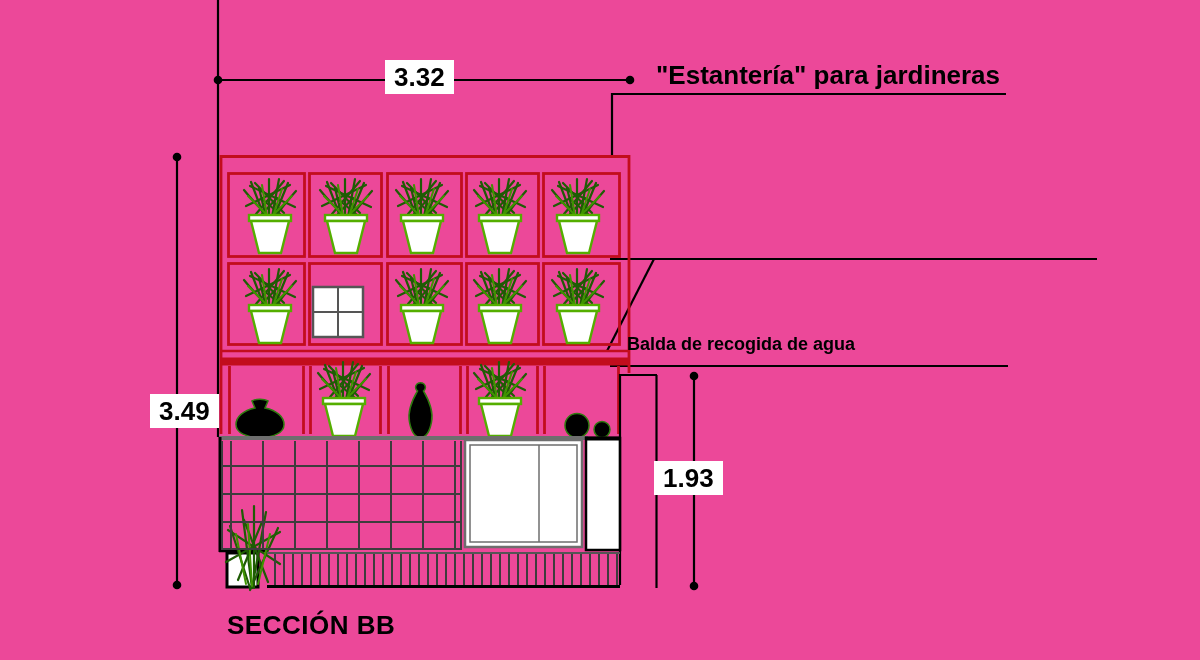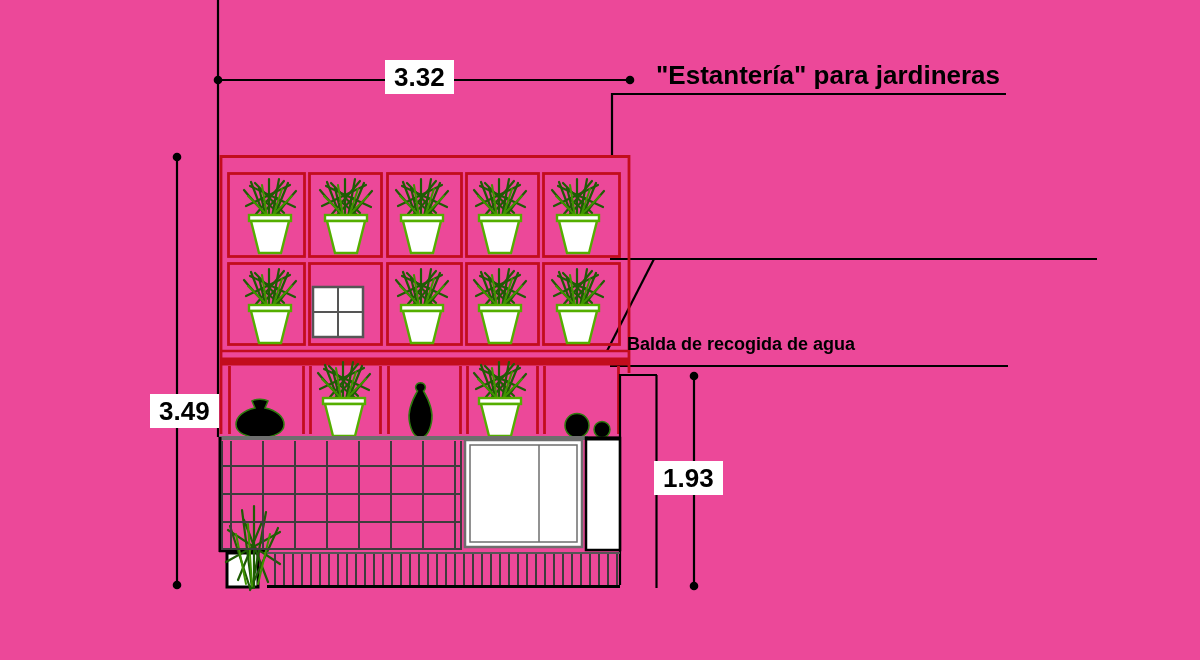--- a/index.html
+++ b/index.html
@@ -229,14 +229,15 @@
 
   <div class="tiles"></div>
   <div class="hatch"></div>
 
   <div class="dim dim-width">3.32</div>
   <div class="dim dim-height">3.49</div>
   <div class="dim dim-counter">1.93</div>
 
   <div class="lbl lbl-title">"Estantería" para jardineras</div>
   <div class="lbl lbl-recogida">Balda de recogida de agua</div>
+  <div class="lbl lbl-seccion">SECCIÓN BB</div>
 
 </div>
 
 </body></html>

